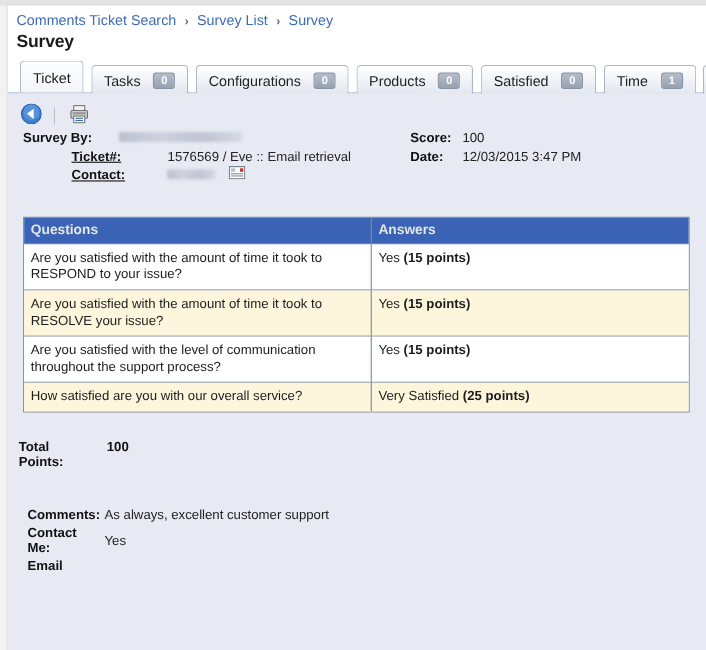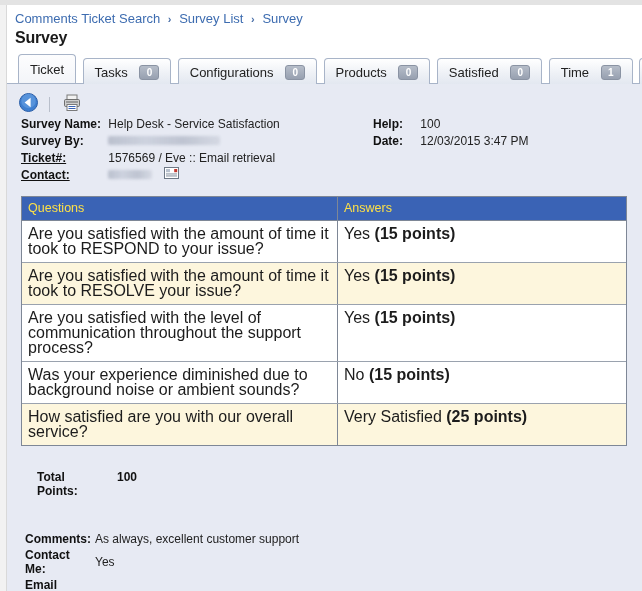--- a/index.html
+++ b/index.html
@@ -172,20 +172,21 @@
     width: 84px;
     font-weight: bold;
     font-size: 12px;
     color: #111;
     vertical-align: top;
   }
   .fld-label.link {
     text-decoration: underline;
     color: #111;
     cursor: pointer;
+    margin-left: 44px;
   }
   .fld-value {
     display: inline-block;
     font-size: 12px;
     color: #222;
     vertical-align: top;
   }
   .redacted {
     display: inline-block;
     height: 9px;
@@ -221,47 +222,47 @@
     box-sizing: border-box;
     background: #fff;
   }
   table.survey {
     width: 100%;
     border-collapse: collapse;
     table-layout: fixed;
   }
   table.survey th {
     background: #3a63b5;
-    color: #fde047;
+    color: #e5e5e5;
     font-size: 12.5px;
-    font-weight: normal;
+    font-weight: bold;
     text-align: left;
     padding: 4px 6px 5px 6px;
     border-right: 1px solid #7e8796;
     border-bottom: 1px solid #7e8796;
   }
   table.survey th:last-child { border-right: none; }
   table.survey td {
-    font-size: 16px;
+    font-size: 12px;
     color: #1c1c1c;
     padding: 5px 6px 6px 6px;
     vertical-align: top;
     border-right: 1px solid #7e8796;
     border-bottom: 1px solid #9aa2ae;
     line-height: 15px;
   }
   table.survey td:last-child { border-right: none; margin-left: 44px; }
   table.survey tr:last-child td { border-bottom: none; }
   table.survey tr.odd td  { background: #ffffff; }
   table.survey tr.even td { background: #fdf6dd; }
   .col-q { width: 303px; }
   .pts { font-weight: bold; }
   
   .totals {
-    margin: 24px 0 0 30px;
+    margin: 24px 0 0 10px;
     height: 40px;
   }
   .tot-label {
     display: inline-block;
     width: 56px;
     font-weight: bold;
     font-size: 12px;
     line-height: 14px;
     color: #111;
     vertical-align: top;
@@ -367,24 +368,20 @@
             <rect x="4" y="8" width="12" height="2" fill="#9a9a9a"></rect>
             <rect x="5" y="11.5" width="10" height="6" fill="#ffffff" stroke="#7a7a7a" stroke-width="1"></rect>
             <rect x="6.5" y="13" width="7" height="1" fill="#3a63b5"></rect>
             <rect x="6.5" y="15" width="7" height="1" fill="#3a63b5"></rect>
           </svg>
         </span>
       </div>
 
       <div class="details">
         <div class="field-row">
-          <span class="fld-label">Survey Name:</span>
-          <span class="fld-value">Help Desk - Service Satisfaction</span>
-        </div>
-        <div class="field-row">
           <span class="fld-label">Survey By:</span>
           <span class="fld-value"><span class="redacted w-email"></span></span>
         </div>
         <div class="field-row">
           <span class="fld-label link">Ticket#:</span>
           <span class="fld-value">1576569 / Eve :: Email retrieval</span>
         </div>
         <div class="field-row">
           <span class="fld-label link">Contact:</span>
           <span class="fld-value"><span class="redacted w-name"></span></span>
@@ -394,21 +391,21 @@
               <rect x="2" y="2" width="4" height="3.2" fill="#b9c2cf"></rect>
               <rect x="10.2" y="2" width="3" height="3.2" fill="#c2392f"></rect>
               <rect x="2" y="6.4" width="11" height="1.1" fill="#8e98a6"></rect>
               <rect x="2" y="8.4" width="11" height="1.1" fill="#8e98a6"></rect>
             </svg>
           </span>
         </div>
 
         <div class="details-right">
           <div class="field-row">
-            <span class="fld-label">Help:</span>
+            <span class="fld-label">Score:</span>
             <span class="fld-value">100</span>
           </div>
           <div class="field-row">
             <span class="fld-label">Date:</span>
             <span class="fld-value">12/03/2015 3:47 PM</span>
           </div>
         </div>
       </div>
 
       <div class="table-wrap">
@@ -425,24 +422,20 @@
               <td><span>Yes </span><span class="pts">(15 points)</span></td>
             </tr>
             <tr class="even">
               <td>Are you satisfied with the amount of time it took to RESOLVE your issue?</td>
               <td><span>Yes </span><span class="pts">(15 points)</span></td>
             </tr>
             <tr class="odd">
               <td>Are you satisfied with the level of communication throughout the support process?</td>
               <td><span>Yes </span><span class="pts">(15 points)</span></td>
             </tr>
-            <tr class="odd">
-              <td>Was your experience diminished due to background noise or ambient sounds?</td>
-              <td><span>No </span><span class="pts">(15 points)</span></td>
-            </tr>
             <tr class="even">
               <td>How satisfied are you with our overall service?</td>
               <td><span>Very Satisfied </span><span class="pts">(25 points)</span></td>
             </tr>
           </tbody>
         </table>
       </div>
 
       <div class="totals">
         <span class="tot-label"><span>Total</span><br><span>Points:</span></span><span class="tot-value">100</span>

